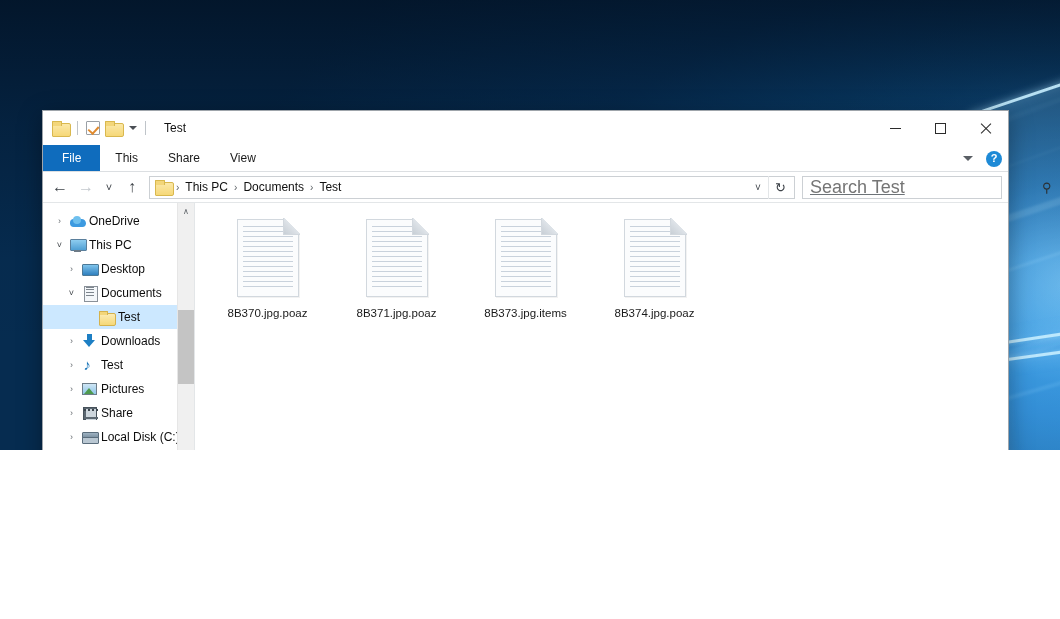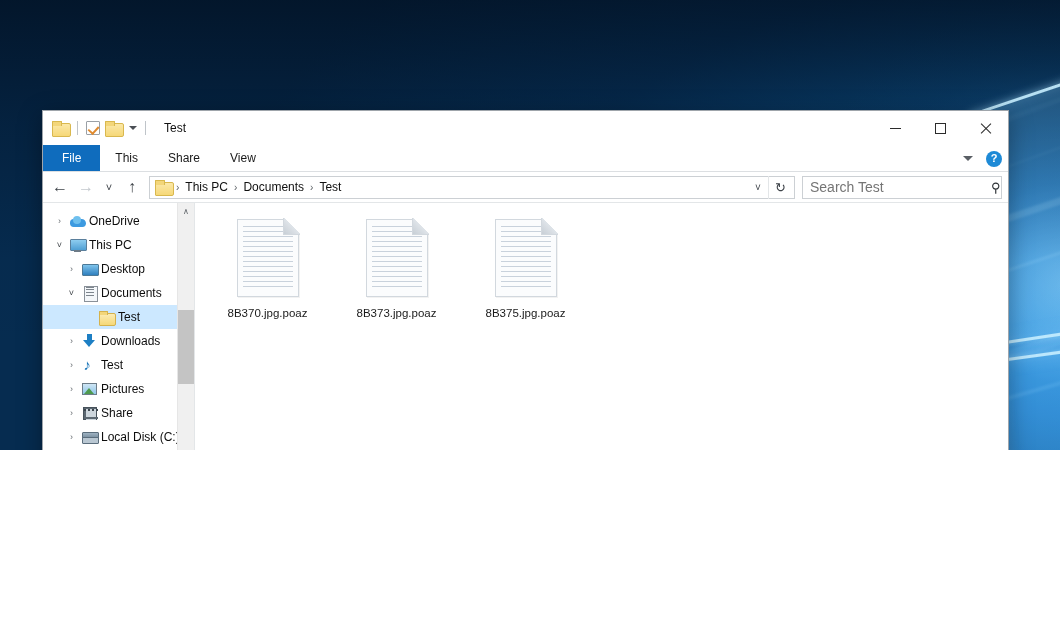--- a/index.html
+++ b/index.html
@@ -189,22 +189,22 @@
   }
   .refresh-btn {
     width: 24px; height: 23px; display: flex; align-items: center; justify-content: center;
     color: #3d4248; font-size: 13px; border-left: 1px solid #e3e6e8;
   }
   .searchbox {
     width: 200px; height: 23px; border: 1px solid #ccd0d4; background: #fff;
     display: flex; align-items: center; margin-left: 7px; padding: 0 4px 0 7px;
   }
   .search-input {
-    flex: 1; border: none; outline: none; font-size: 14px; color: #6d7378;
-    font-family: "Liberation Sans", sans-serif; background: transparent;
+    flex: 1; border: none; outline: none; font-size: 18px; color: #6d7378;
+    font-family: "Liberation Sans", sans-serif; background: transparent; text-decoration: underline;
   }
   .search-ico { font-size: 13px; color: #2b3034; transform: scaleX(-1); }
 
   
   .body {
     flex: 1; display: flex; border-top: 1px solid #e3e6e8; min-height: 0;
   }
 
   
   .sidebar {
@@ -569,41 +569,50 @@
         <div class="file-item">
           <div class="file-icon">
             <div class="doc-body">
                 <div class="doc-lines"></div>
               </div>
             <div class="doc-fold"></div>
           </div>
           <div class="file-name">8B370.jpg.poaz</div>
         </div>
 
-
-
         <div class="file-item">
           <div class="file-icon">
             <div class="doc-body">
                 <div class="doc-lines"></div>
               </div>
             <div class="doc-fold"></div>
           </div>
-          <div class="file-name">8B373.jpg.poaz</div>
+          <div class="file-name">8B371.jpg.poaz</div>
         </div>
 
 
         <div class="file-item">
           <div class="file-icon">
             <div class="doc-body">
                 <div class="doc-lines"></div>
               </div>
             <div class="doc-fold"></div>
           </div>
-          <div class="file-name">8B375.jpg.poaz</div>
-        </div>
+          <div class="file-name">8B373.jpg.items</div>
+        </div>
+
+        <div class="file-item">
+          <div class="file-icon">
+            <div class="doc-body">
+                <div class="doc-lines"></div>
+              </div>
+            <div class="doc-fold"></div>
+          </div>
+          <div class="file-name">8B374.jpg.poaz</div>
+        </div>
+
 
       </div>
     </div>
 
 
   </div>
 </div>
 
 </body></html>

